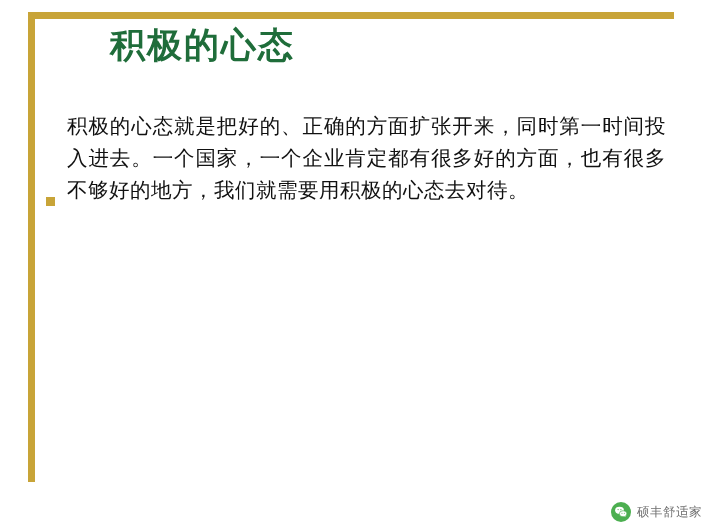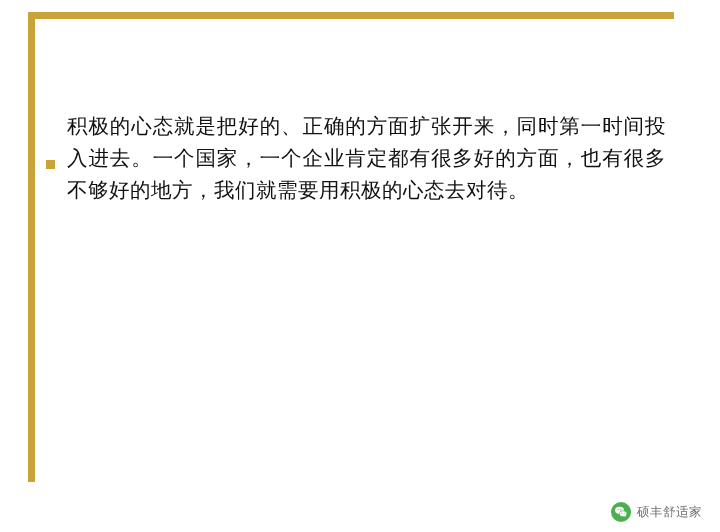--- a/index.html
+++ b/index.html
@@ -52,21 +52,21 @@
   }
   
   .content {
     position: absolute;
     left: 46px;
     top: 110px;
     width: 620px;
   }
   .bullet-row {
     display: flex;
-    align-items: center;
+    align-items: flex-end;
     margin-bottom: 14px;
   }
   .bullet-marker {
     width: 9px;
     height: 9px;
     background: #c8a438;
     flex: 0 0 auto;
     margin-top: 12px;
     margin-right: 12px;
   }
@@ -105,20 +105,21 @@
   }
 </style>
 </head>
 <body>
 
 <div class="slide">
 
   <div class="top-bar"></div>
   <div class="left-bar"></div>
 
+  <div class="title">积极的心态</div>
 
   <div class="content">
 
     <div class="bullet-row">
       <span class="bullet-marker"></span>
       <span class="bullet-text">积极的心态就是把好的、正确的方面扩张开来，同时第一时间投入进去。一个国家，一个企业肯定都有很多好的方面，也有很多不够好的地方，我们就需要用积极的心态去对待。</span>
     </div>
 
 
   </div>

